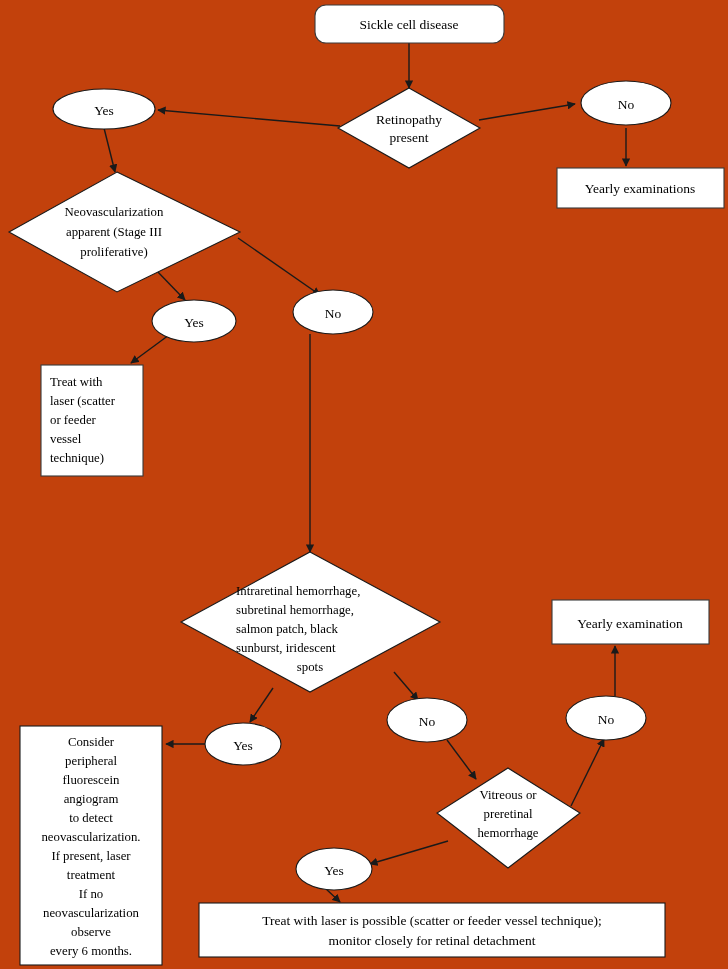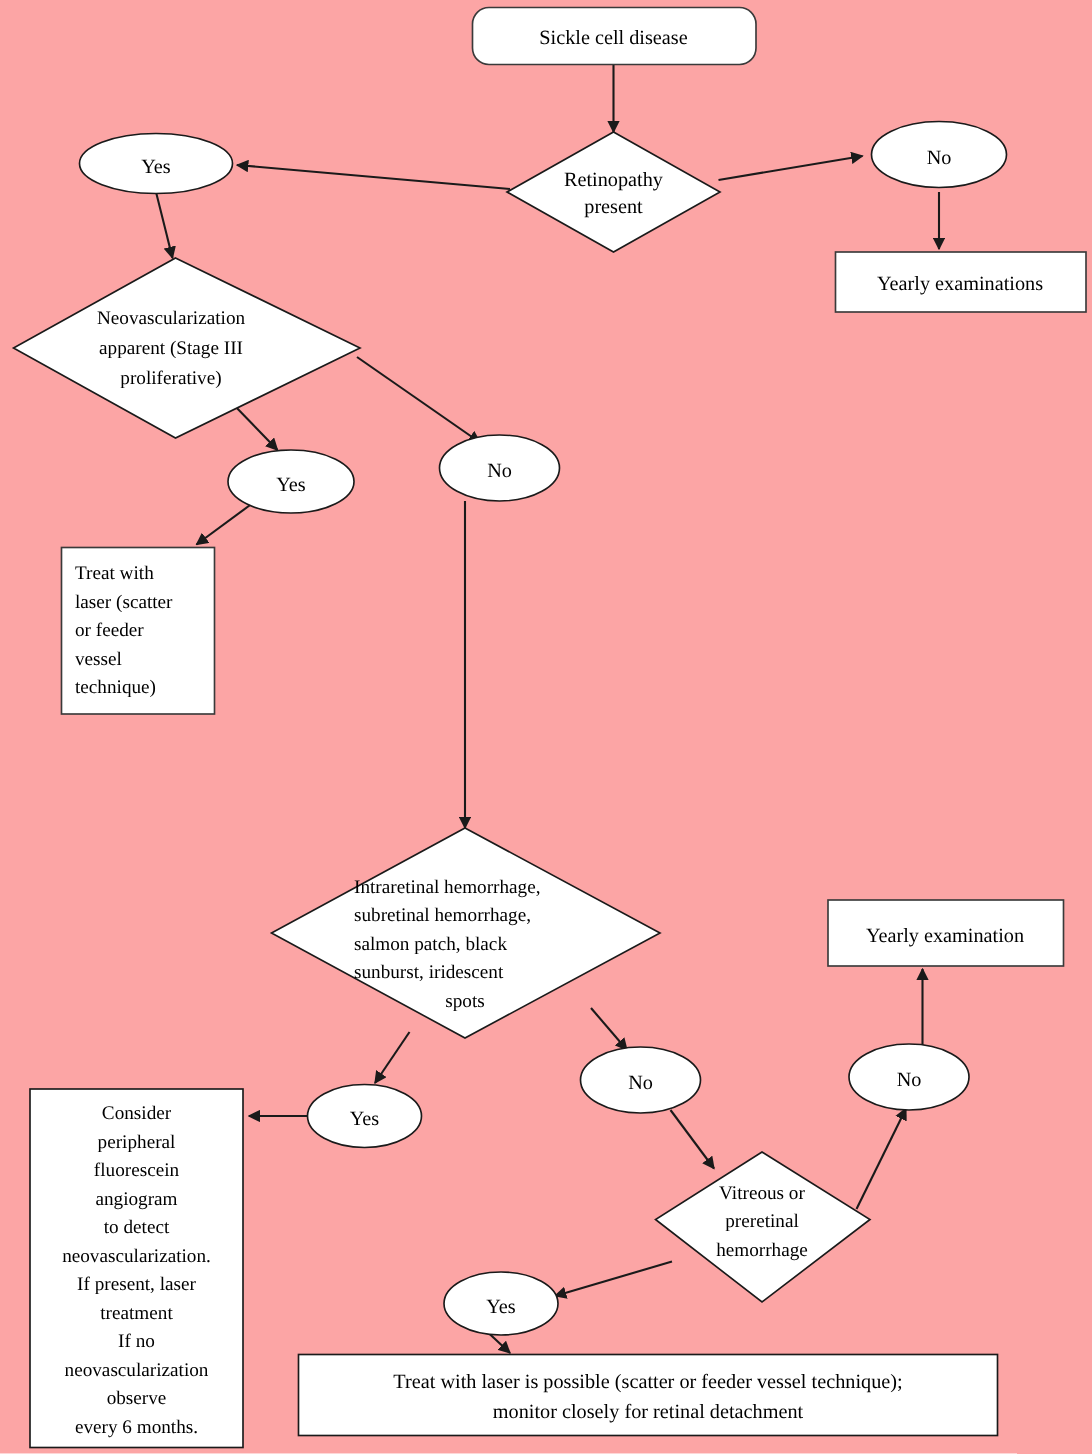--- a/index.html
+++ b/index.html
@@ -4,21 +4,21 @@
 <style>
   html, body {
     margin: 0;
     padding: 0;
     background: #ffffff;
   }
   #chart-root {
     position: relative;
     width: 728px;
     height: 969px;
-    background: #fca5a5;
+    background: #c2410c;
     font-family: "Liberation Serif", "DejaVu Serif", serif;
     overflow: hidden;
   }
   svg.flow {
     position: absolute;
     top: 0; left: 0;
     width: 728px;
     height: 969px;
   }
   .shape-stroke {

